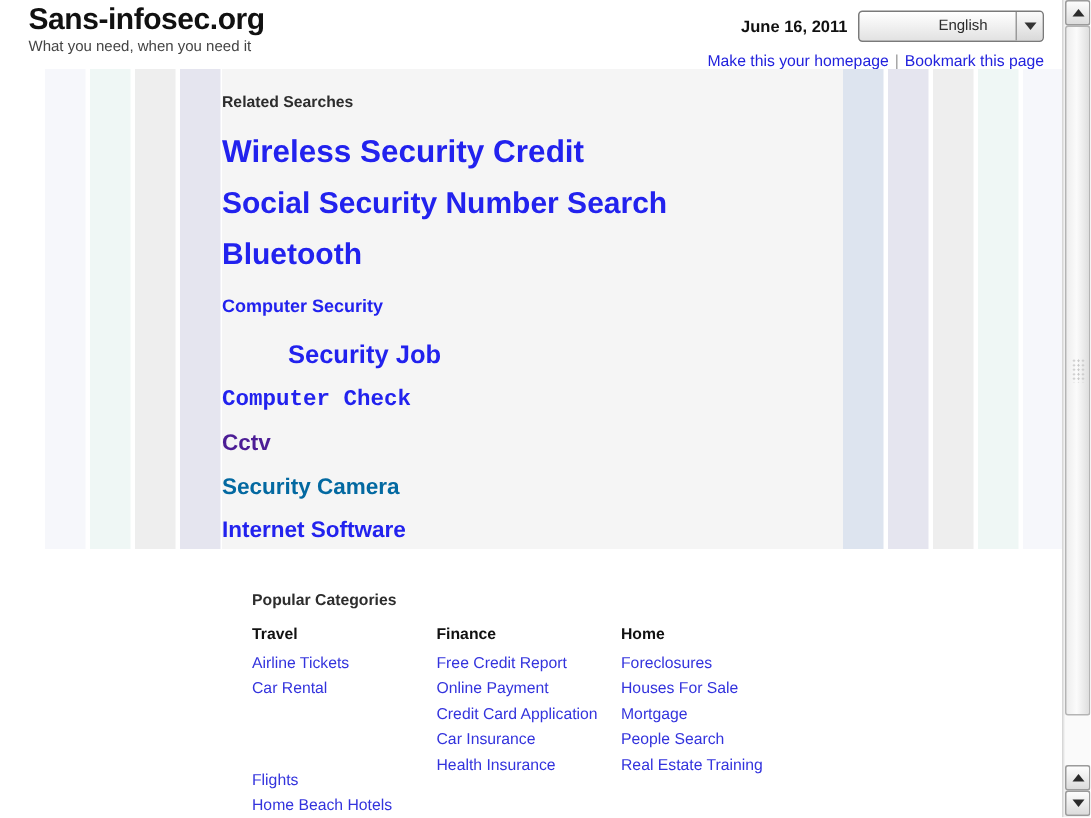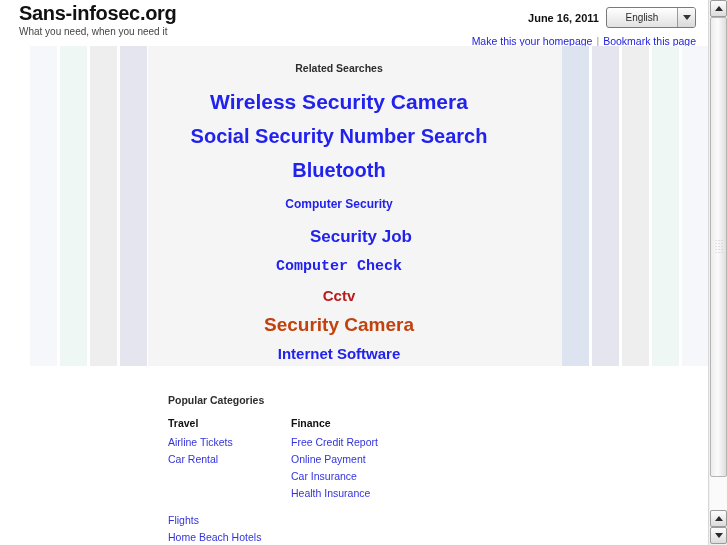--- a/index.html
+++ b/index.html
@@ -80,20 +80,21 @@
   .select-box {
     display: inline-flex;
     align-items: stretch;
     height: 19px;
     border: 1px solid #7a7a7a;
     border-radius: 3px;
     background: linear-gradient(#ffffff, #e2e2e2);
     box-shadow: inset 0 1px 0 #ffffff;
     overflow: hidden;
     cursor: default;
+    padding-left: 34px;
   }
   .select-value {
     display: flex;
     align-items: center;
     justify-content: center;
     min-width: 58px;
     padding: 0 6px;
     font-size: 10px;
     color: #2b2b2b;
     white-space: nowrap;
@@ -147,21 +148,21 @@
     width: 414px;
     height: 320px;
     background: #f5f5f5;
   }
 
   #related {
     position: absolute;
     left: 118px; top: 0;
     width: 382px;
     height: 320px;
-    text-align: center;
+    text-align: left;
     padding-top: 16px;
     box-sizing: border-box;
   }
   #related-heading {
     font-size: 10.5px;
     font-weight: bold;
     color: #2d2d2d;
     letter-spacing: 0px;
     margin-bottom: 10px;
   }
@@ -320,49 +321,58 @@
           <div class="stripe" style="left: 562px; width: 27px; background: rgb(229, 229, 239);"></div>
           <div class="stripe" style="left: 592px; width: 27px; background: rgb(238, 238, 238);"></div>
           <div class="stripe" style="left: 622px; width: 27px; background: rgb(239, 247, 245);"></div>
           <div class="stripe" style="left: 652px; width: 27px; background: rgb(246, 247, 251);"></div>
         </div>
       <div id="center-panel" style="background: rgb(245, 245, 245);"></div>
 
       <div id="related">
         <div id="related-heading">Related Searches</div>
         <div id="related-list">
-            <a class="related-link" href="#" style="font-size: 21px; line-height: 35px; color: rgb(34, 34, 238);">Wireless Security Camera</a>
+            <a class="related-link" href="#" style="font-size: 21px; line-height: 35px; color: rgb(34, 34, 238);">Wireless Security Credit</a>
             <a class="related-link" href="#" style="font-size: 20px; line-height: 34px; color: rgb(34, 34, 238);">Social Security Number Search</a>
             <a class="related-link" href="#" style="font-size: 20px; line-height: 34px; color: rgb(34, 34, 238);">Bluetooth</a>
             <a class="related-link" href="#" style="font-size: 12px; line-height: 34px; color: rgb(34, 34, 238);">Computer Security</a>
             <a class="related-link" href="#" style="font-size: 17px; line-height: 31px; color: rgb(34, 34, 238); margin-left: 44px;">Security Job</a>
             <a class="related-link" href="#" style="font-size: 15px; line-height: 29px; color: rgb(34, 34, 238); font-family: Liberation Mono, monospace;">Computer Check</a>
-            <a class="related-link" href="#" style="font-size: 15px; line-height: 29px; color: #b91c1c;">Cctv</a>
-            <a class="related-link" href="#" style="font-size: 19px; line-height: 29px; color: #c2410c;">Security Camera</a>
+            <a class="related-link" href="#" style="font-size: 15px; line-height: 29px; color: #4c1d95;">Cctv</a>
+            <a class="related-link" href="#" style="font-size: 15px; line-height: 29px; color: #0369a1;">Security Camera</a>
             <a class="related-link" href="#" style="font-size: 15px; line-height: 29px; color: rgb(34, 34, 238);">Internet Software</a>
           </div>
       </div>
     </div>
 
     <div id="categories">
       <div id="cat-heading">Popular Categories</div>
       <div id="cat-cols">
           <div class="cat-col">
             <div class="cat-col-title">Travel</div>
             <a class="cat-link" href="#" style="color: rgb(51, 51, 221);">Airline Tickets</a>
             <a class="cat-link" href="#" style="color: rgb(51, 51, 221);">Car Rental</a>
             <a class="cat-link" href="#" style="color: rgb(51, 51, 221); margin-top: 44px;">Flights</a>
             <a class="cat-link" href="#" style="color: rgb(51, 51, 221);">Home Beach Hotels</a>
           </div>
           <div class="cat-col">
             <div class="cat-col-title">Finance</div>
             <a class="cat-link" href="#" style="color: rgb(51, 51, 221);">Free Credit Report</a>
             <a class="cat-link" href="#" style="color: rgb(51, 51, 221);">Online Payment</a>
+            <a class="cat-link" href="#" style="color: rgb(51, 51, 221);">Credit Card Application</a>
             <a class="cat-link" href="#" style="color: rgb(51, 51, 221);">Car Insurance</a>
             <a class="cat-link" href="#" style="color: rgb(51, 51, 221);">Health Insurance</a>
+          </div>
+          <div class="cat-col">
+            <div class="cat-col-title">Home</div>
+            <a class="cat-link" href="#" style="color: rgb(51, 51, 221);">Foreclosures</a>
+            <a class="cat-link" href="#" style="color: rgb(51, 51, 221);">Houses For Sale</a>
+            <a class="cat-link" href="#" style="color: rgb(51, 51, 221);">Mortgage</a>
+            <a class="cat-link" href="#" style="color: rgb(51, 51, 221);">People Search</a>
+            <a class="cat-link" href="#" style="color: rgb(51, 51, 221);">Real Estate Training</a>
           </div>
         </div>
     </div>
 
   </div>
 
   <div id="scrollbar">
     <div id="sb-track"></div>
     <div id="sb-thumb">
       <div id="sb-grip"></div>

